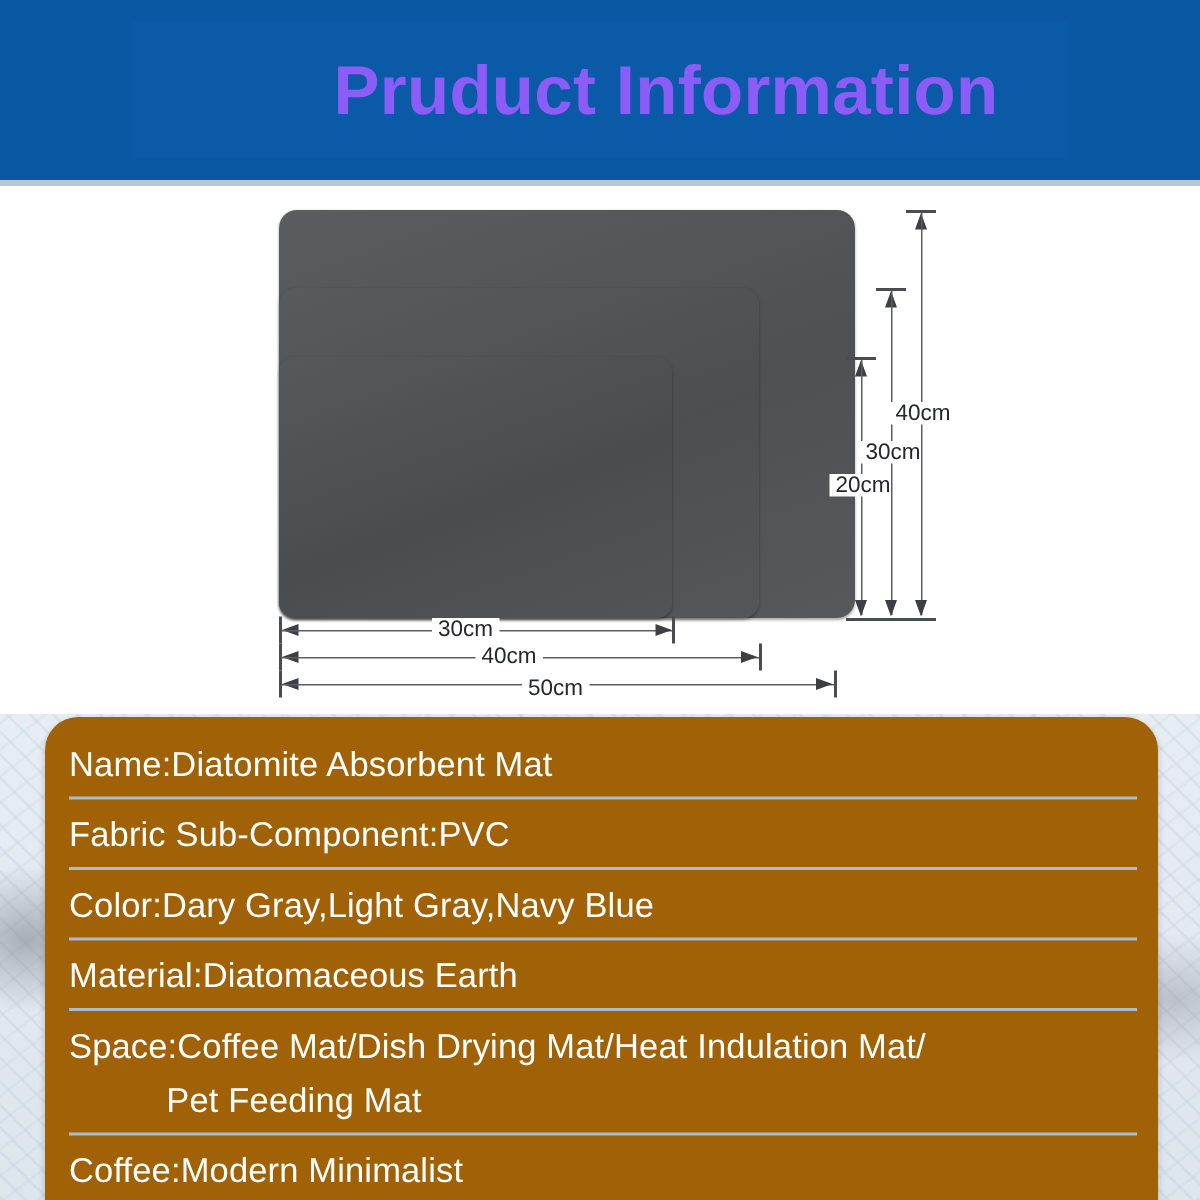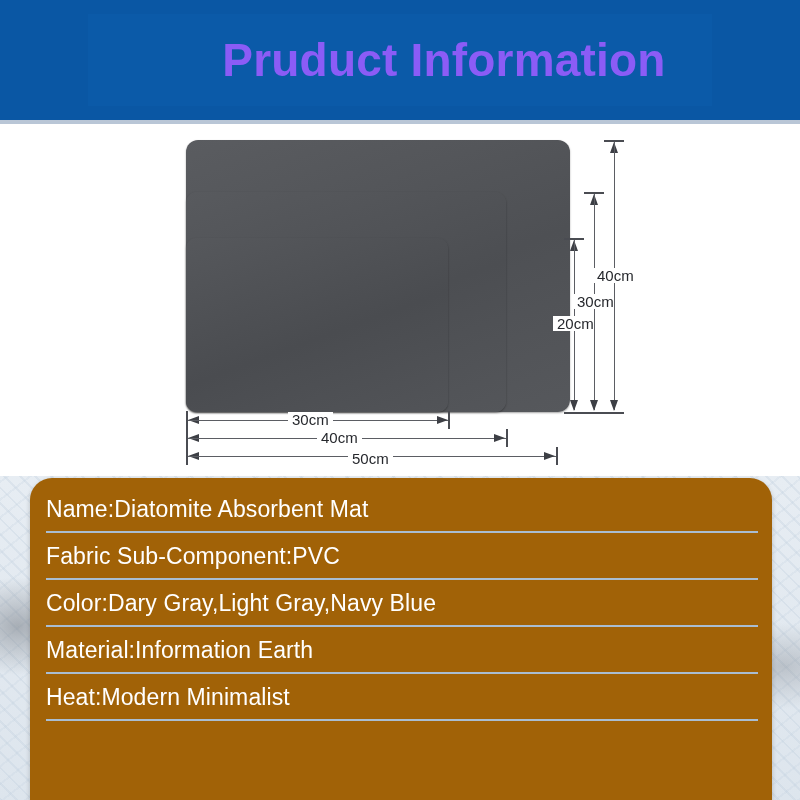--- a/index.html
+++ b/index.html
@@ -281,24 +281,28 @@
 
       <div class="spec-row">
         <div class="spec-text">Fabric Sub-Component:PVC</div>
       </div>
 
       <div class="spec-row">
         <div class="spec-text">Color:Dary Gray,Light Gray,Navy Blue</div>
       </div>
 
       <div class="spec-row">
-        <div class="spec-text">Material:Information Earth</div>
-      </div>
-
-
-      <div class="spec-row">
-        <div class="spec-text">Heat:Modern Minimalist</div>
+        <div class="spec-text">Material:Diatomaceous Earth</div>
+      </div>
+
+      <div class="spec-row">
+        <div class="spec-text">Space:Coffee Mat/Dish Drying Mat/Heat Indulation Mat/
+          Pet Feeding Mat</div>
+      </div>
+
+      <div class="spec-row">
+        <div class="spec-text">Coffee:Modern Minimalist</div>
       </div>
 
     </div>
   </div>
 
 </div>
 
 </body></html>

